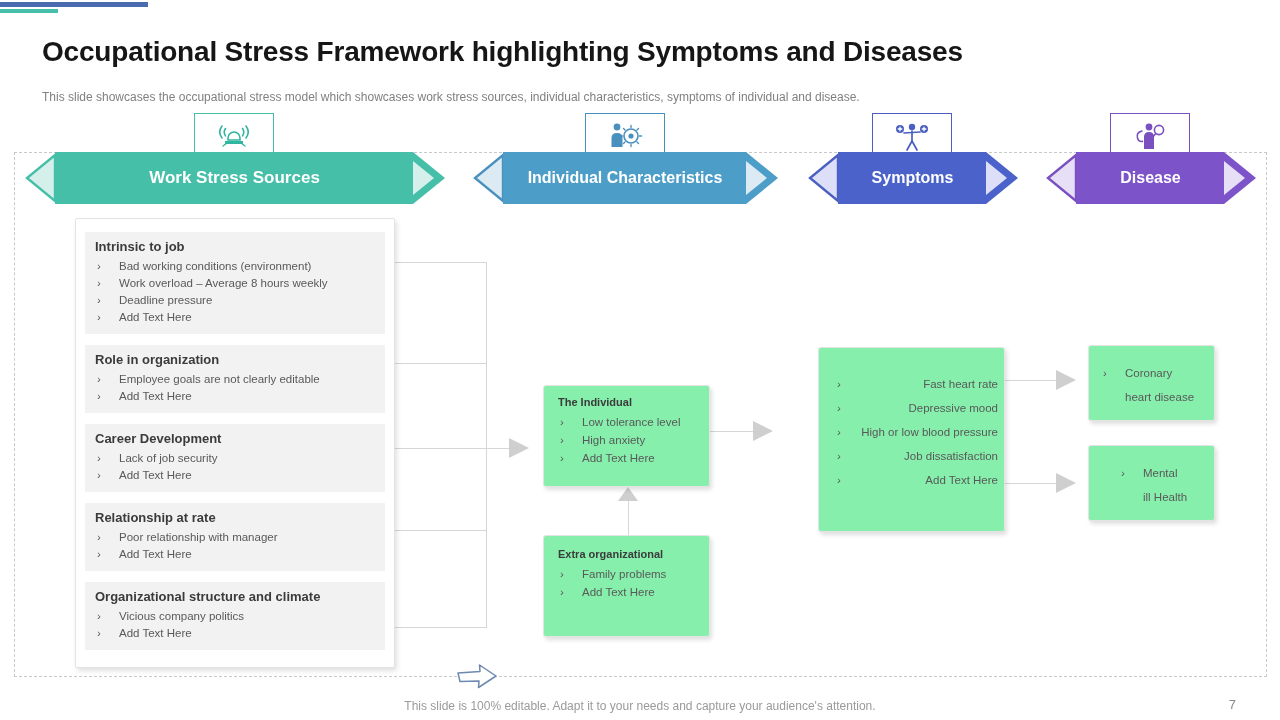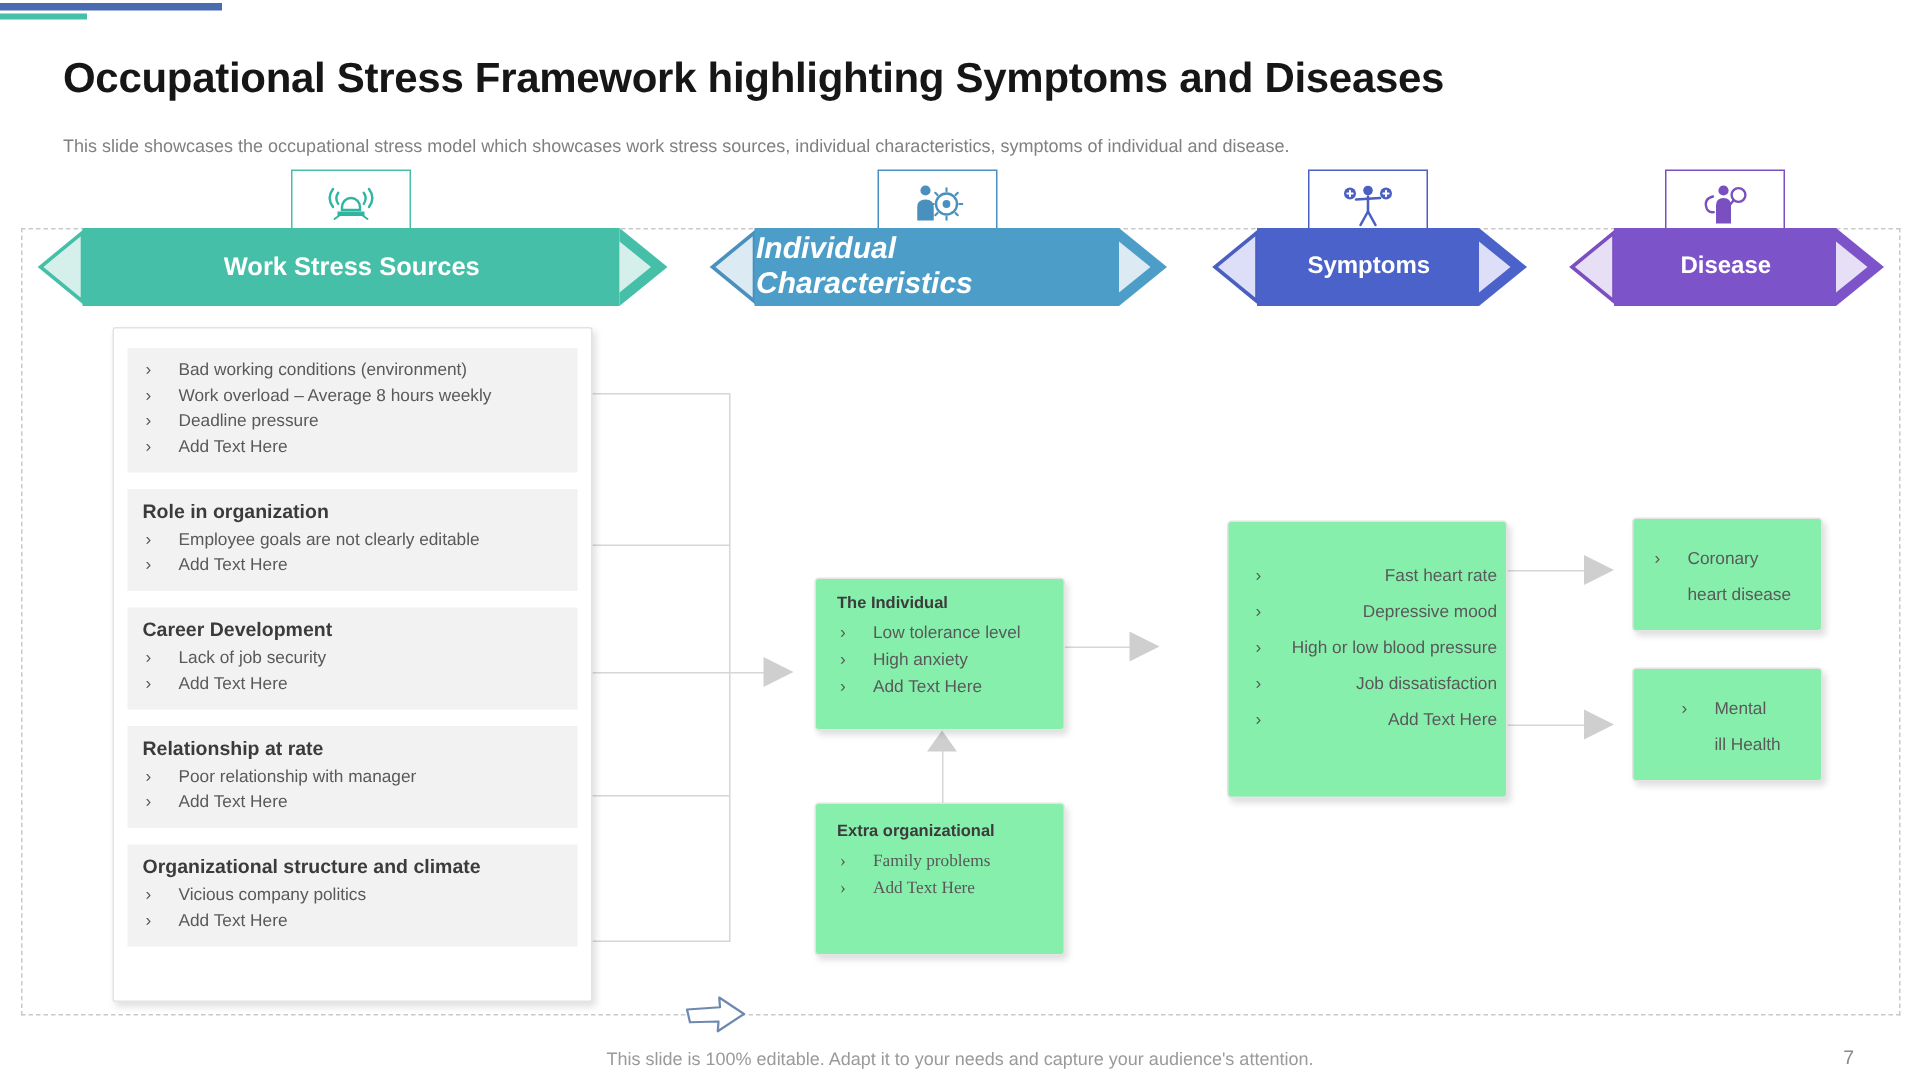--- a/index.html
+++ b/index.html
@@ -26,21 +26,21 @@
   .iconbox.c2{border:1.5px solid #4a90be;}
   .iconbox.c3{border:1.5px solid #4a5fc0;}
   .iconbox.c4{border:1.5px solid #7a4fc0;}
 
   
   .banner{position:absolute;top:152px;height:52px;z-index:3;}
   .banner svg{position:absolute;left:0;top:0;}
   .banner .lbl{position:absolute;left:34px;right:34px;top:0;height:52px;display:flex;
                align-items:center;justify-content:center;color:#ffffff;font-weight:bold;}
   .b1{left:22px;width:425px;}  .b1 .lbl{font-size:17px;}
-  .b2{left:470px;width:310px;} .b2 .lbl{font-size:20px;font-style:italic;}
+  .b2{left:470px;width:310px;} .b2 .lbl{font-size:16px;}
   .b3{left:805px;width:215px;} .b3 .lbl{font-size:16px;}
   .b4{left:1043px;width:215px;}.b4 .lbl{font-size:16px;}
 
   
   .src-panel{position:absolute;left:75px;top:218px;width:320px;height:450px;background:#ffffff;
              border:1px solid #e3e3e3;border-radius:2px;box-shadow:2px 3px 5px rgba(0,0,0,0.12);
              box-sizing:border-box;padding:2px 0;z-index:2;}
   .src-sec{margin:11px 9px;background:#f2f2f2;padding:7px 10px 8px 10px;}
   .src-sec h3{margin:0 0 4px 0;font-size:13px;color:#3b3b3b;}
 
@@ -48,21 +48,21 @@
   ul.blist li{position:relative;padding-left:24px;font-size:11.5px;color:#595959;line-height:17px;}
   ul.blist li::before{content:"\203A";position:absolute;left:2px;color:#595959;}
 
   
   .gbox{position:absolute;background:#86efac;border:1px solid #e4e4e4;border-radius:3px;
         box-shadow:2px 3px 4px rgba(0,0,0,0.13);box-sizing:border-box;z-index:2;}
   .gbox h3{margin:0 0 5px 0;font-size:11px;color:#3b3b3b;}
   .ind-box{left:543px;top:385px;width:167px;height:102px;padding:10px 8px 8px 14px;}
   .ind-box ul.blist li{line-height:18px;}
   .ext-box{left:543px;top:535px;width:167px;height:102px;padding:12px 8px 8px 14px;}
-  .ext-box ul.blist li{line-height:18px;font-family:Liberation Serif, serif;}
+  .ext-box ul.blist li{line-height:18px;}
   .sym-box{left:818px;top:347px;width:187px;height:185px;padding:24px 6px 8px 16px;text-align:right;}
   .sym-box ul.blist li{line-height:24px;}
   .dis-box{left:1088px;width:127px;height:76px;padding:15px 6px 6px 12px;}
   .dis1{top:345px;} .dis2{top:445px;padding-left:30px;}
   .dis-line{position:relative;display:block;padding-left:24px;font-size:11.5px;color:#595959;line-height:24px;}
   .dis-line.first::before{content:"\203A";position:absolute;left:2px;color:#595959;}
 
   
   .cline{position:absolute;background:#d6d6d6;z-index:1;}
   .ah-right{position:absolute;width:0;height:0;border-top:10px solid transparent;
@@ -173,20 +173,21 @@
       <polygon points="33,3 33,49 5,26" fill="#dcdff7" stroke="#4a5fc0" stroke-width="2.4"></polygon>
       <rect x="33" y="0" width="148" height="52" fill="#4a62c9"></rect>
       <polygon points="181,0 213,26 181,52" fill="#4a62c9"></polygon>
       <polygon points="181,9 202,26 181,43" fill="#dcdff7"></polygon>
     </svg>
     <div class="lbl">Symptoms</div>
   </div>
 
   <div class="src-panel">
     <div class="src-sec">
+      <h3>Intrinsic to job</h3>
       <ul class="blist">
         <li>Bad working conditions (environment)</li>
         <li>Work overload – Average 8 hours weekly</li>
         <li>Deadline pressure</li>
         <li>Add Text Here</li>
       </ul>
     </div>
     <div class="src-sec">
       <h3>Role in organization</h3>
       <ul class="blist">

